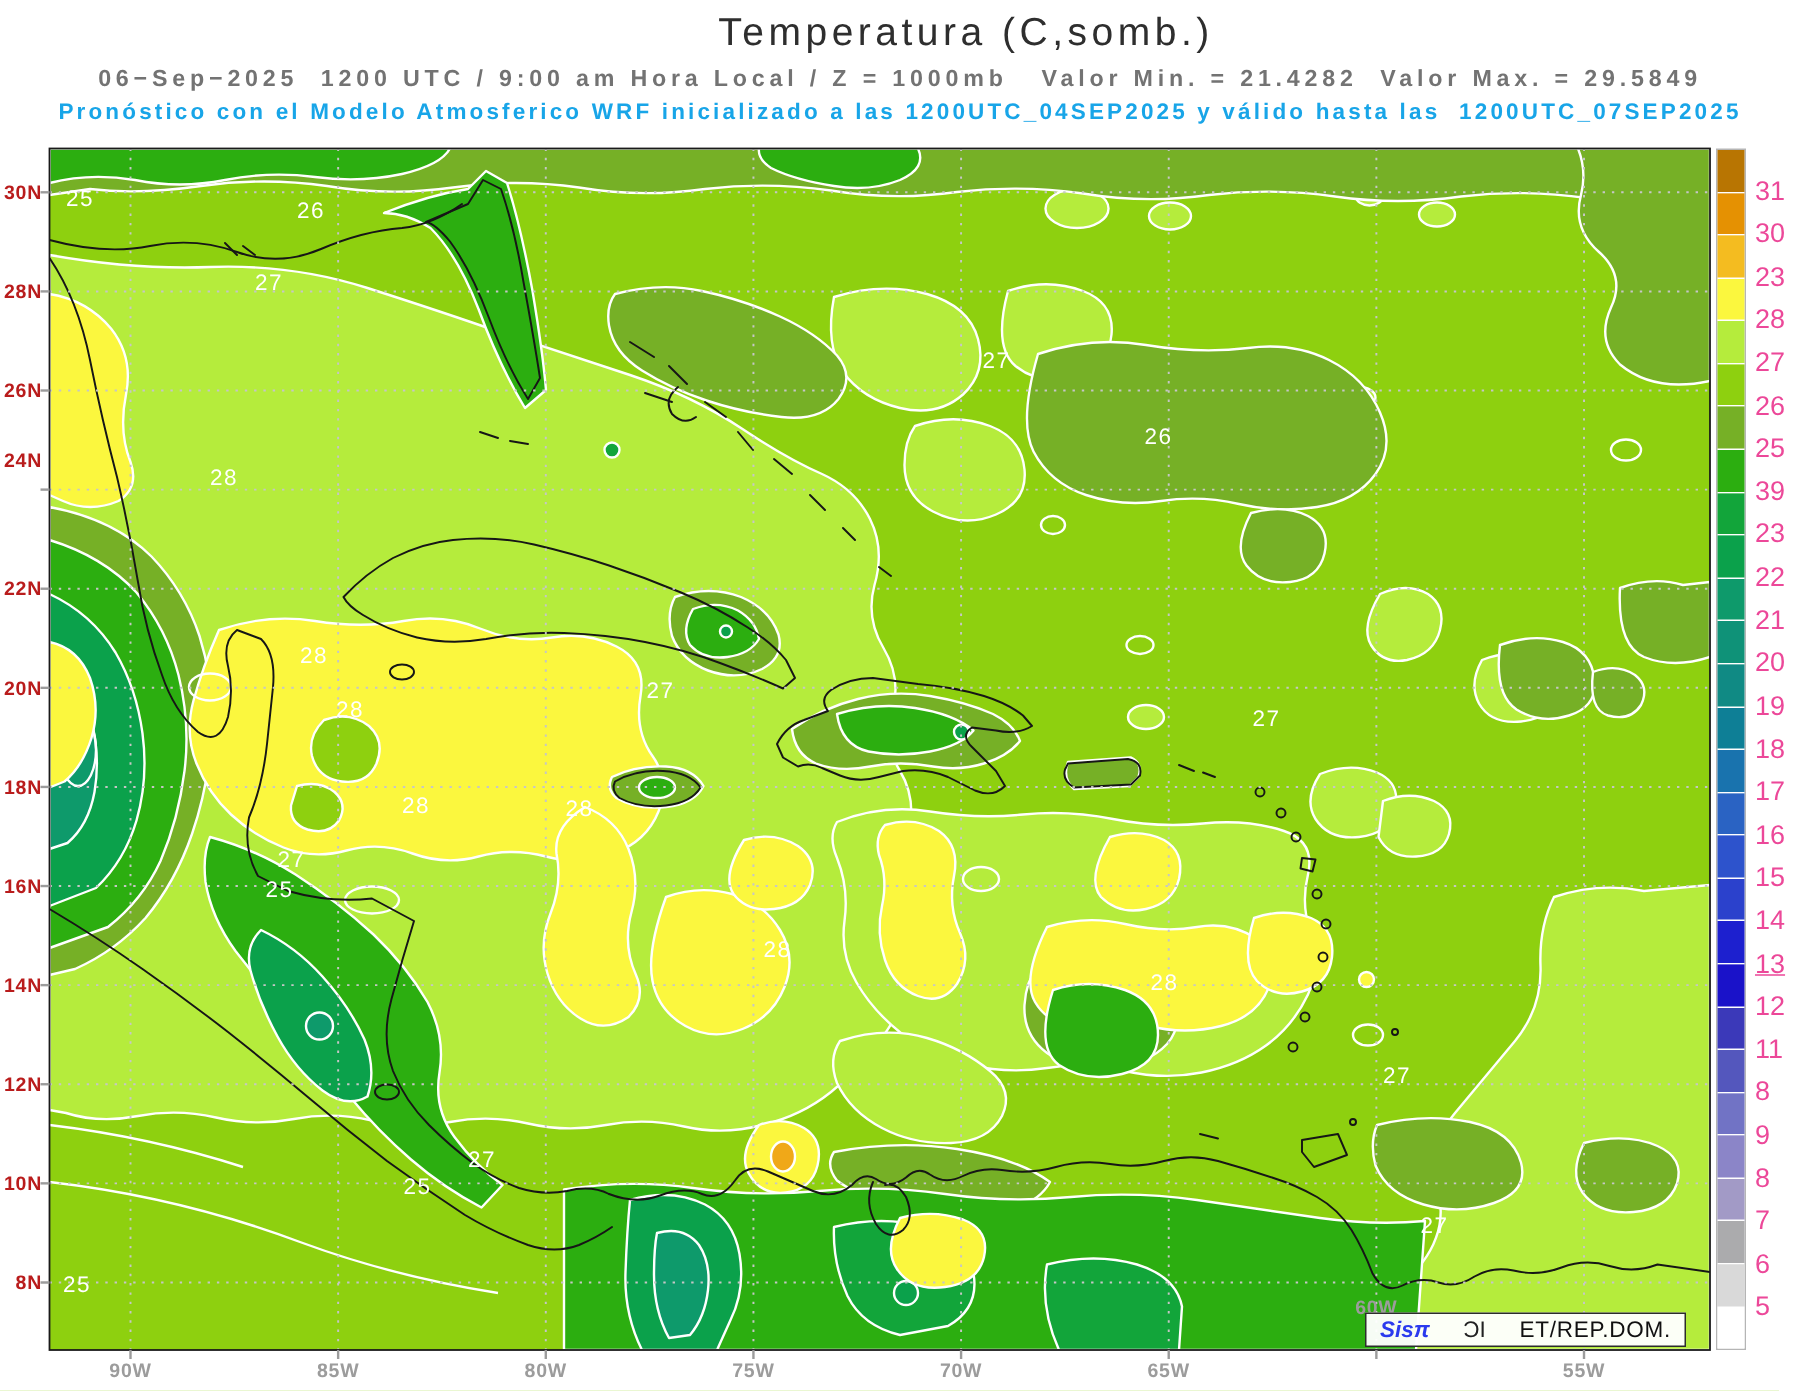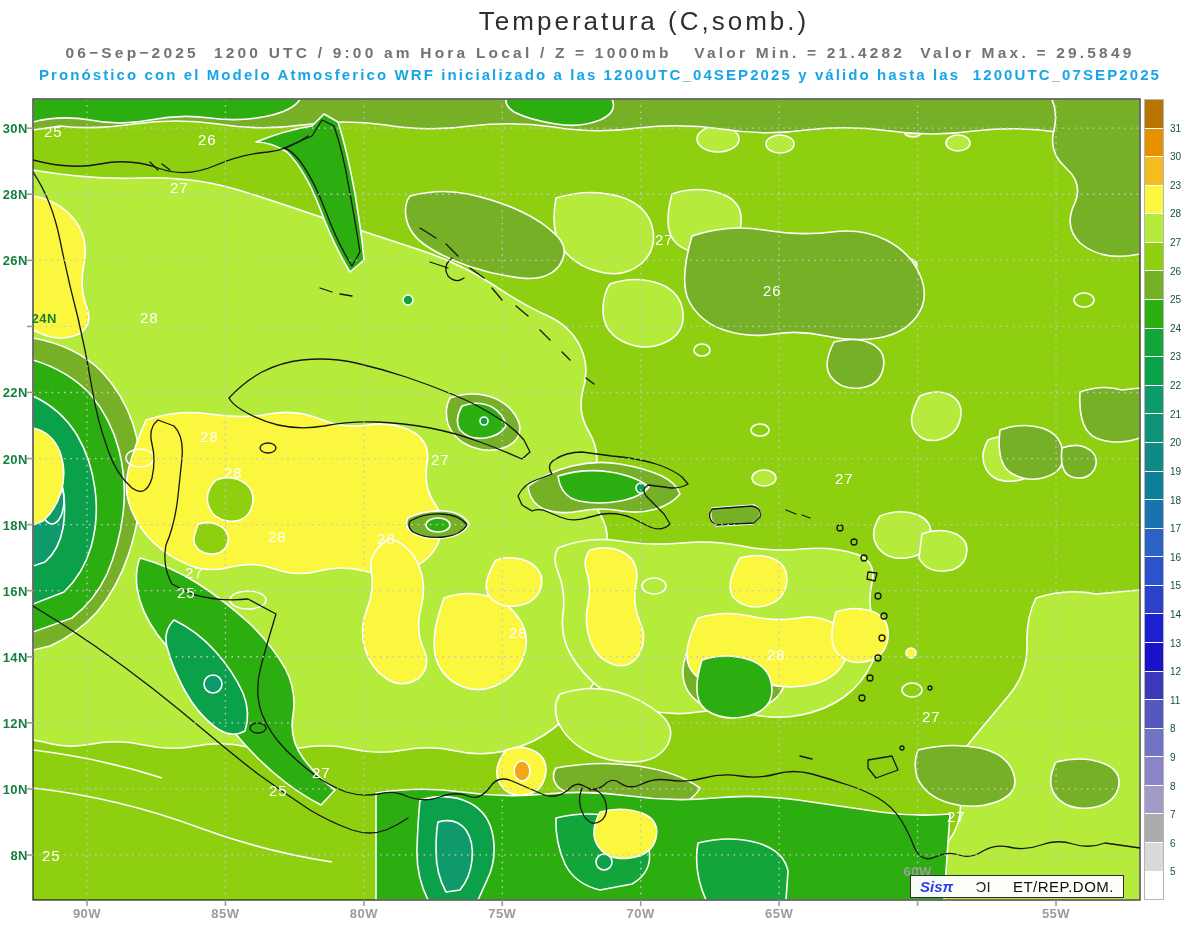--- a/index.html
+++ b/index.html
@@ -9,28 +9,28 @@
          font-size:26px;letter-spacing:3px;color:#2e2e2e;white-space:pre;margin-left:44px;}
   .sub1{position:absolute;top:44px;left:0;width:100%;text-align:center;
         font-size:15.5px;letter-spacing:3.2px;font-weight:700;white-space:pre;}
   .sub2{position:absolute;top:66px;left:0;width:100%;text-align:center;
         font-size:15px;letter-spacing:2.1px;font-weight:700;white-space:pre;}
   svg#map{position:absolute;left:0;top:0;}
   .w{stroke:#ffffff;stroke-width:1.6;stroke-linejoin:round;}
   .ring{stroke:#ffffff;stroke-width:1.6;fill:none;}
   .coast{stroke:#161616;stroke-width:1.3;fill:none;stroke-linejoin:round;stroke-linecap:round;}
   .lat-label{position:absolute;width:28px;text-align:right;transform:translateY(-50%);
-             font-size:13px;font-weight:700;color:#15803d;letter-spacing:.5px;}
+             font-size:13px;font-weight:700;color:#b91c1c;letter-spacing:.5px;}
   .lon-label{position:absolute;width:60px;text-align:center;transform:translateX(-50%);
              font-size:13px;font-weight:700;color:#9c9c9c;letter-spacing:.5px;}
   .cbar{position:absolute;left:1144px;top:99px;width:20px;height:801px;
         display:flex;flex-direction:column;border:1px solid #b5b5b5;box-sizing:border-box;}
   .cbar-seg{flex:1;border-bottom:1px solid #fff;}
   .cbar-seg:last-child{border-bottom:none;}
-  .cbar-label{position:absolute;left:1170px;width:30px;font-size:10px;color:#14532d;
+  .cbar-label{position:absolute;left:1170px;width:30px;font-size:18px;color:#ec4899;
               transform:translateY(-50%);}
   .wm{position:absolute;left:910px;top:875px;width:214px;height:23px;background:rgba(255,255,255,.96);
       border:1.5px solid #2c2c2c;box-sizing:border-box;display:flex;align-items:center;
       justify-content:space-between;padding:0 9px;font-size:15px;z-index:5;}
   .wm-a{font-weight:700;font-style:italic;}
   .wm-b{color:#222;}
   .wm-c{color:#111;letter-spacing:.5px;}
   text.clabel{font-size:15px;letter-spacing:1px;fill:#ffffff;font-family:"Liberation Sans",sans-serif;}
 </style>
 </head>
@@ -249,21 +249,21 @@
         <line x1="779.1500000000001" y1="900" x2="779.1500000000001" y2="906" stroke="#9c9c9c" stroke-width="1.6"></line>
         <line x1="917.58" y1="900" x2="917.58" y2="906" stroke="#9c9c9c" stroke-width="1.6"></line>
         <line x1="1056.01" y1="900" x2="1056.01" y2="906" stroke="#9c9c9c" stroke-width="1.6"></line>
       </g>
   </svg>
 
   <div id="lat-axis">
       <div class="lat-label" style="left: 0px; top: 128.2px;">30N</div>
       <div class="lat-label" style="left: 0px; top: 194.27px;">28N</div>
       <div class="lat-label" style="left: 0px; top: 260.34px;">26N</div>
-      <div class="lat-label" style="left: 0px; top: 318px; margin-left: 29px;">24N</div>
+      <div class="lat-label" style="left: 0px; top: 307px;">24N</div>
       <div class="lat-label" style="left: 0px; top: 392.48px;">22N</div>
       <div class="lat-label" style="left: 0px; top: 458.55px;">20N</div>
       <div class="lat-label" style="left: 0px; top: 524.62px;">18N</div>
       <div class="lat-label" style="left: 0px; top: 590.69px;">16N</div>
       <div class="lat-label" style="left: 0px; top: 656.76px;">14N</div>
       <div class="lat-label" style="left: 0px; top: 722.83px;">12N</div>
       <div class="lat-label" style="left: 0px; top: 788.9px;">10N</div>
       <div class="lat-label" style="left: 0px; top: 854.97px;">8N</div>
     </div>
   <div id="lon-axis">
@@ -308,32 +308,32 @@
       <div class="cbar-seg" style="background: rgb(255, 255, 255);"></div>
     </div>
   <div id="cbar-labels">
       <div class="cbar-label" style="top: 127.607px;">31</div>
       <div class="cbar-label" style="top: 156.214px;">30</div>
       <div class="cbar-label" style="top: 184.821px;">23</div>
       <div class="cbar-label" style="top: 213.429px;">28</div>
       <div class="cbar-label" style="top: 242.036px;">27</div>
       <div class="cbar-label" style="top: 270.643px;">26</div>
       <div class="cbar-label" style="top: 299.25px;">25</div>
-      <div class="cbar-label" style="top: 327.857px;">24</div>
+      <div class="cbar-label" style="top: 327.857px;">39</div>
       <div class="cbar-label" style="top: 356.464px;">23</div>
       <div class="cbar-label" style="top: 385.071px;">22</div>
       <div class="cbar-label" style="top: 413.679px;">21</div>
       <div class="cbar-label" style="top: 442.286px;">20</div>
       <div class="cbar-label" style="top: 470.893px;">19</div>
       <div class="cbar-label" style="top: 499.5px;">18</div>
       <div class="cbar-label" style="top: 528.107px;">17</div>
       <div class="cbar-label" style="top: 556.714px;">16</div>
       <div class="cbar-label" style="top: 585.321px;">15</div>
       <div class="cbar-label" style="top: 613.929px;">14</div>
-      <div class="cbar-label" style="top: 642.536px;">13</div>
+      <div class="cbar-label" style="top: 642.536px; text-decoration: underline;">13</div>
       <div class="cbar-label" style="top: 671.143px;">12</div>
       <div class="cbar-label" style="top: 699.75px;">11</div>
       <div class="cbar-label" style="top: 728.357px;">8</div>
       <div class="cbar-label" style="top: 756.964px;">9</div>
       <div class="cbar-label" style="top: 785.571px;">8</div>
       <div class="cbar-label" style="top: 814.179px;">7</div>
       <div class="cbar-label" style="top: 842.786px;">6</div>
       <div class="cbar-label" style="top: 871.393px;">5</div>
     </div>
 

